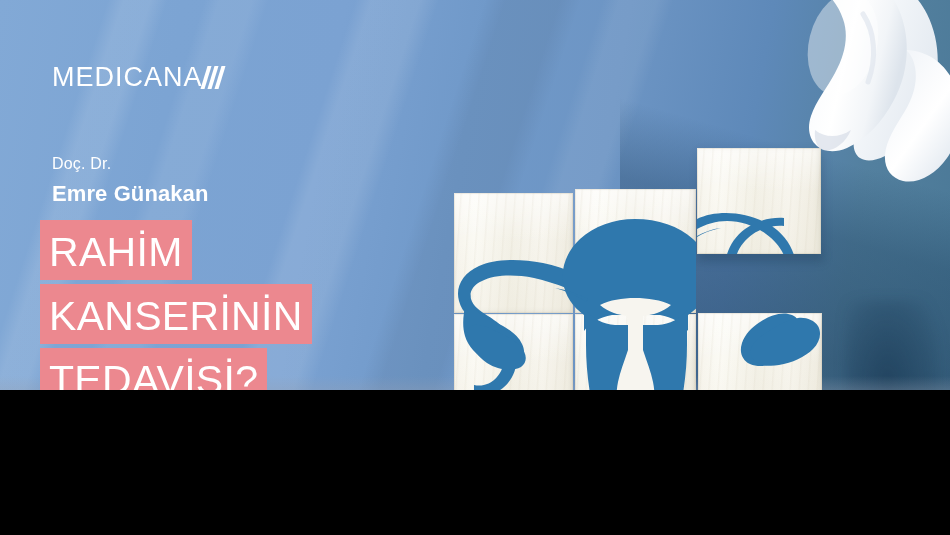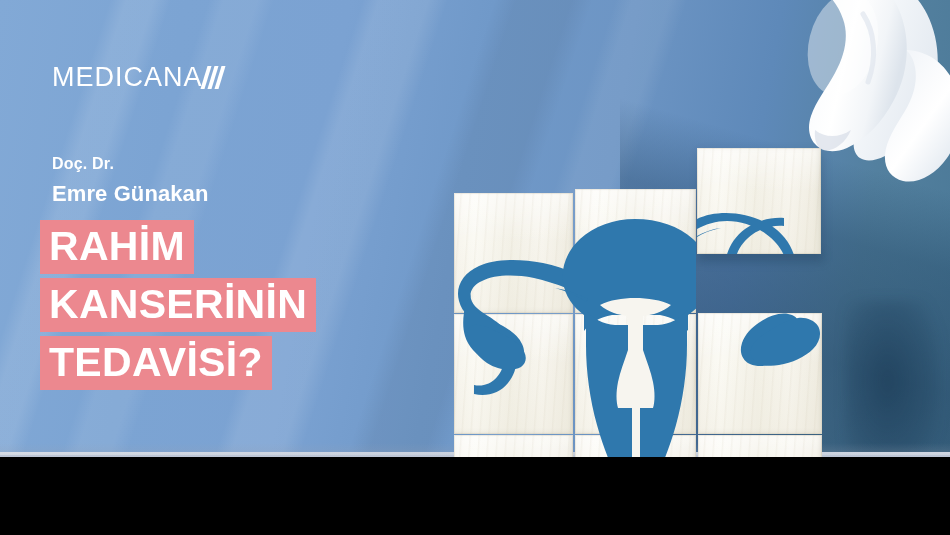--- a/index.html
+++ b/index.html
@@ -6,21 +6,21 @@
   html, body {
     margin: 0;
     padding: 0;
     background: #000;
   }
   * { box-sizing: border-box; }
 
   .thumb {
     position: relative;
     width: 950px;
-    height: 457px;
+    height: 390px;
     overflow: hidden;
     font-family: "Liberation Sans", sans-serif;
     background: #4c1d95;
     user-select: none;
   }
 
   
   .bg-base {
     position: absolute;
     inset: 0;
@@ -157,45 +157,45 @@
   }
 
   .byline {
     position: absolute;
     left: 52px; top: 155px;
     color: #ffffff;
     line-height: 1.08;
   }
   .byline-title {
     font-size: 16px;
-    font-weight: 700;
+    font-weight: 400;
     letter-spacing: 0.2px;
   }
   .byline-name {
     font-size: 22px;
     font-weight: 700;
     letter-spacing: 0.1px;
     margin-top: 10px;
   }
 
   .headline {
     position: absolute;
     left: 40px; top: 220px;
     display: flex;
     flex-direction: column;
     align-items: flex-start;
   }
   .hl-line {
     background: #ec888f;
     color: #ffffff;
-    font-weight: 700;
+    font-weight: 400;
     font-size: 41px;
     line-height: 1;
     letter-spacing: 0.3px;
-    padding: 6px 9px 7px 9px;
+    padding: 12px 9px 7px 9px;
     margin-bottom: 4px;
     white-space: nowrap;
   }
 </style>
 </head>
 <body>
 
 <div class="thumb">
 
   <div class="bg-base"></div>

